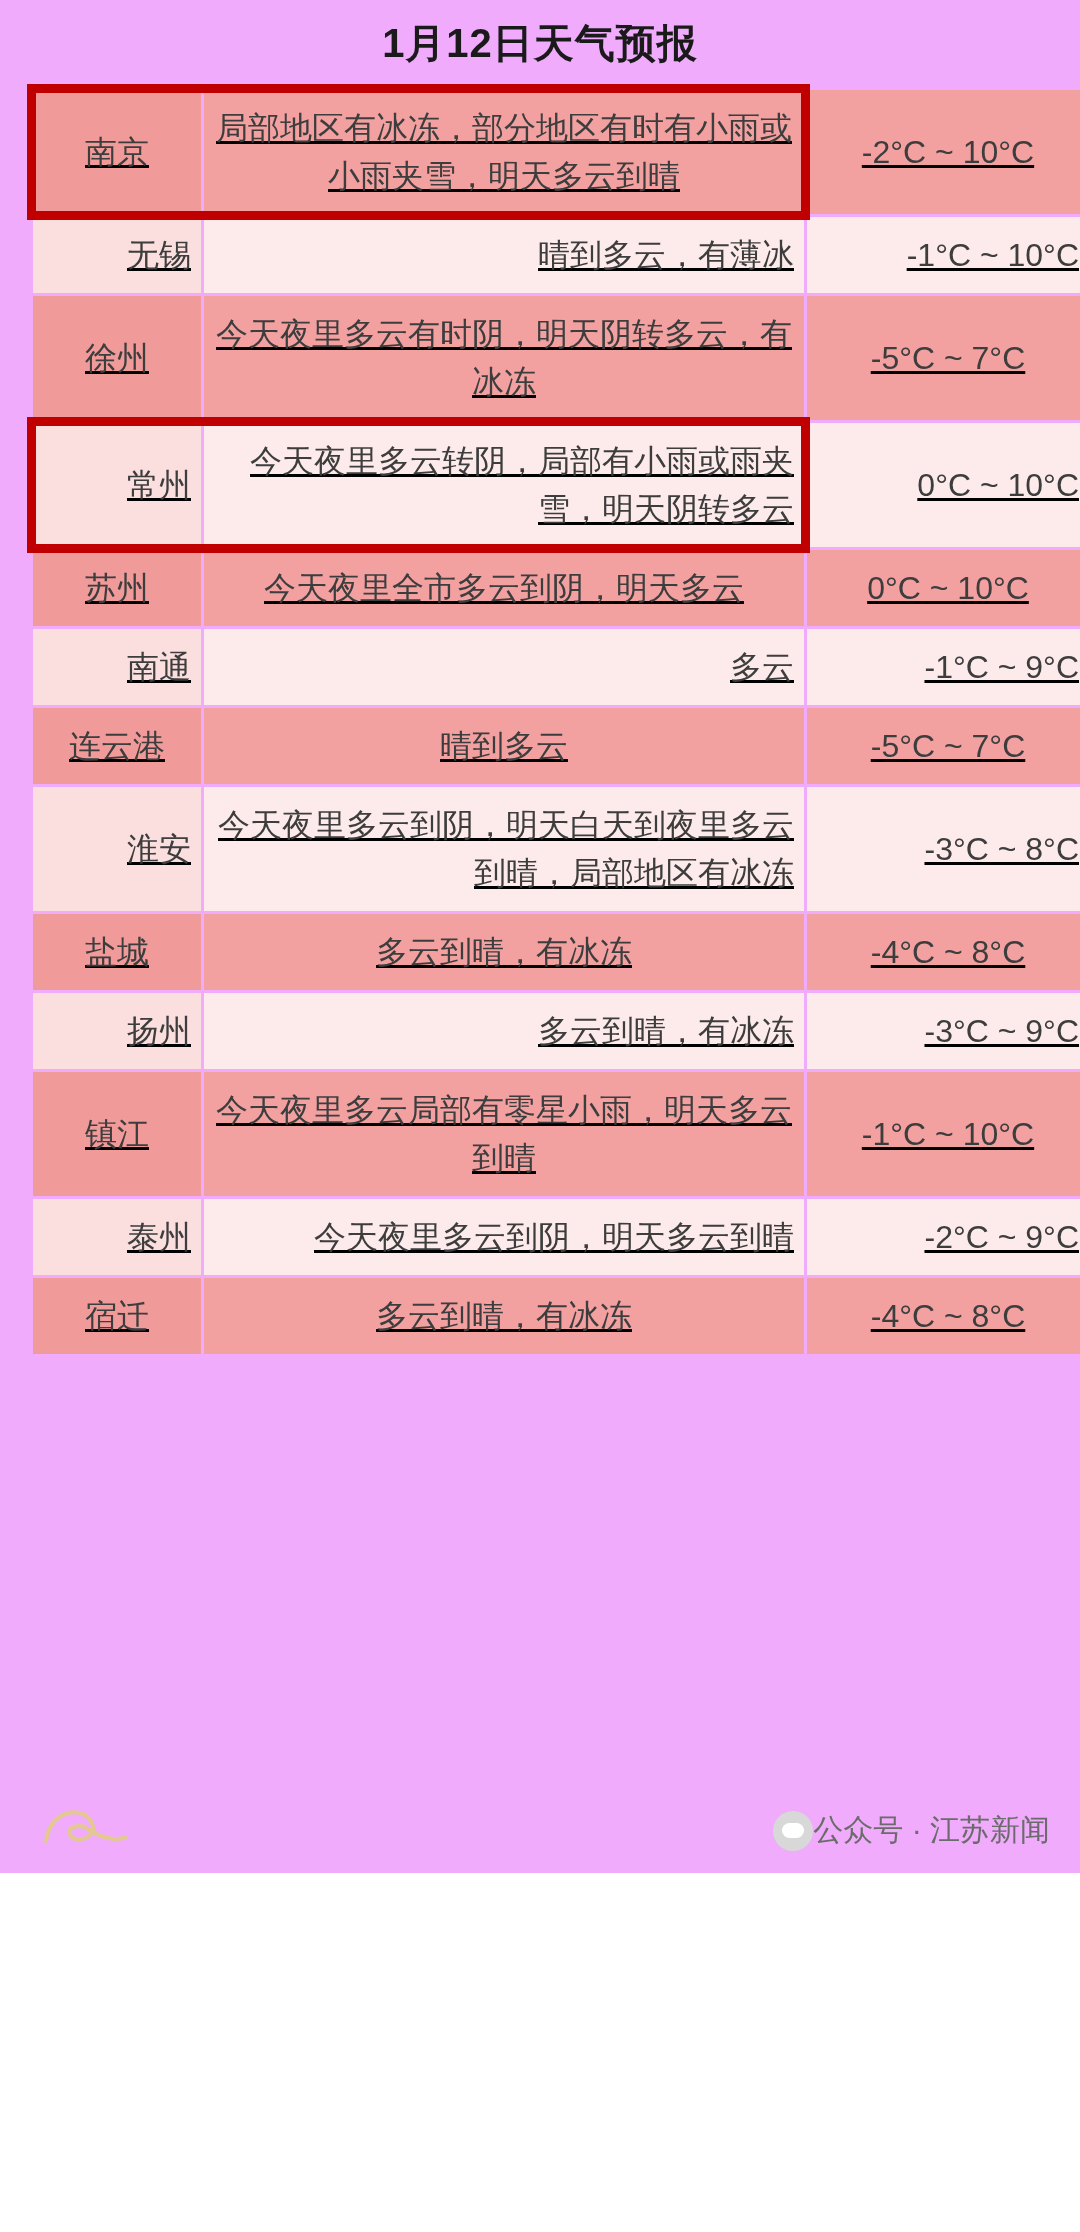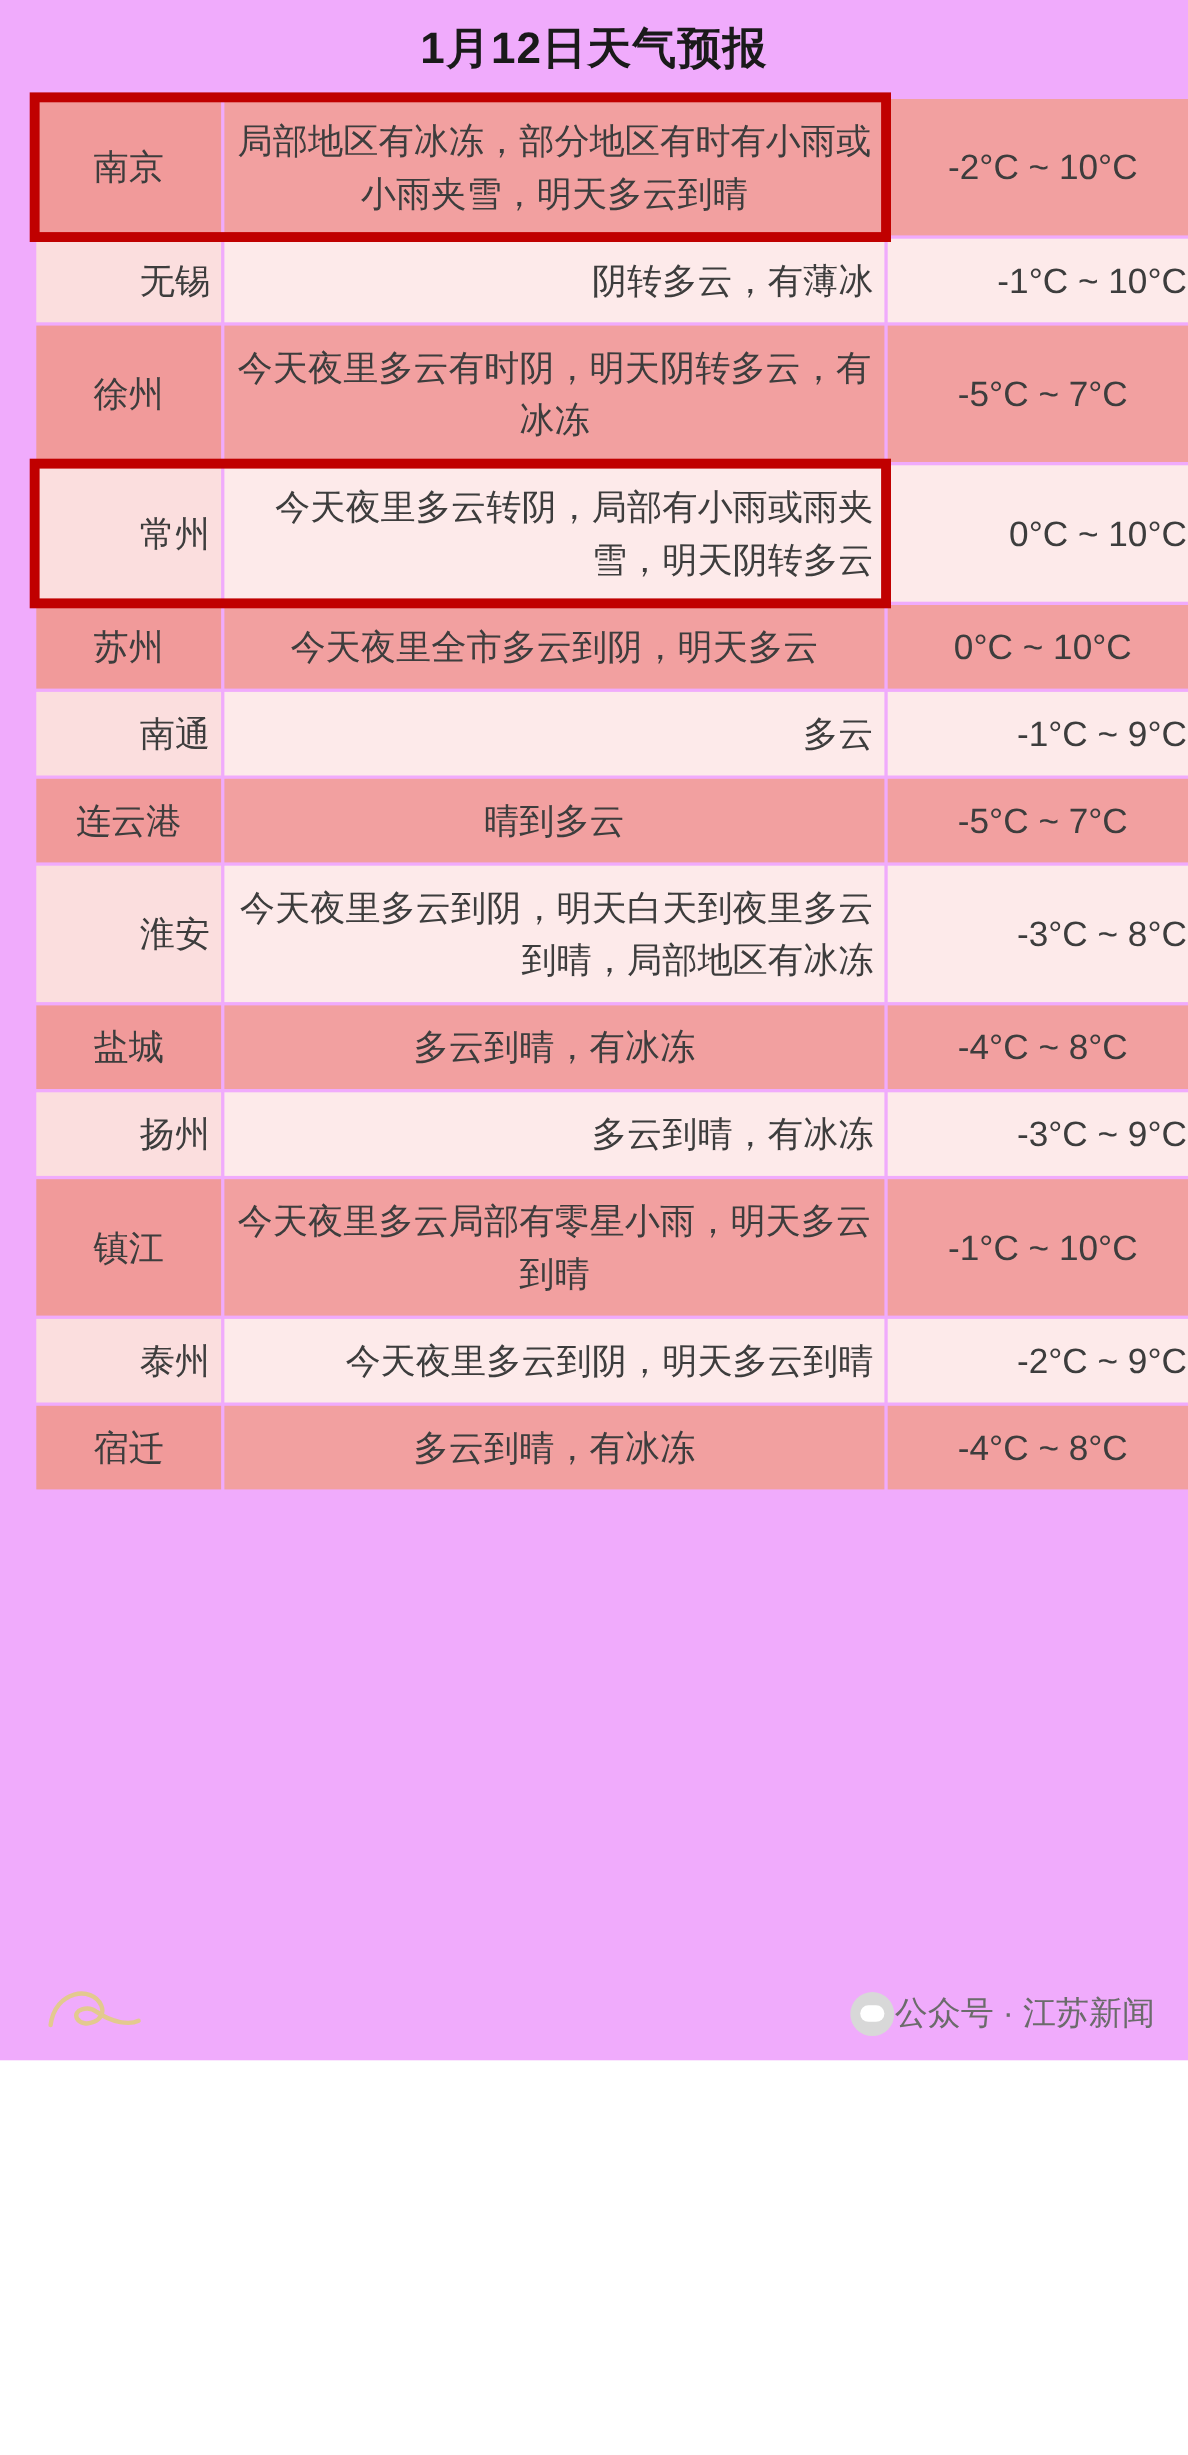--- a/index.html
+++ b/index.html
@@ -25,20 +25,21 @@
     font-size: 40px;
     font-weight: bold;
     color: #1a1a1a;
     padding-top: 16px;
     padding-bottom: 16px;
     letter-spacing: 1px;
   }
   .table-wrap {
     position: relative;
     margin: 0 30px;
+    text-decoration: underline;
   }
   table.weather {
     width: 1020px;
     border-collapse: separate;
     border-spacing: 3px 3px;
     table-layout: fixed;
   }
   table.weather td {
     vertical-align: middle;
     text-align: center;
@@ -125,21 +126,21 @@
   <div class="table-wrap">
     <table class="weather">
       <tbody>
           <tr class="band-dark">
             <td class="city">南京</td>
             <td class="desc">局部地区有冰冻，部分地区有时有小雨或小雨夹雪，明天多云到晴</td>
             <td class="temp">-2°C ~ 10°C</td>
           </tr>
           <tr class="band-light">
             <td class="city">无锡</td>
-            <td class="desc">阴转多云，有薄冰</td>
+            <td class="desc">晴到多云，有薄冰</td>
             <td class="temp">-1°C ~ 10°C</td>
           </tr>
           <tr class="band-dark">
             <td class="city">徐州</td>
             <td class="desc">今天夜里多云有时阴，明天阴转多云，有冰冻</td>
             <td class="temp">-5°C ~ 7°C</td>
           </tr>
           <tr class="band-light">
             <td class="city">常州</td>
             <td class="desc">今天夜里多云转阴，局部有小雨或雨夹雪，明天阴转多云</td>

